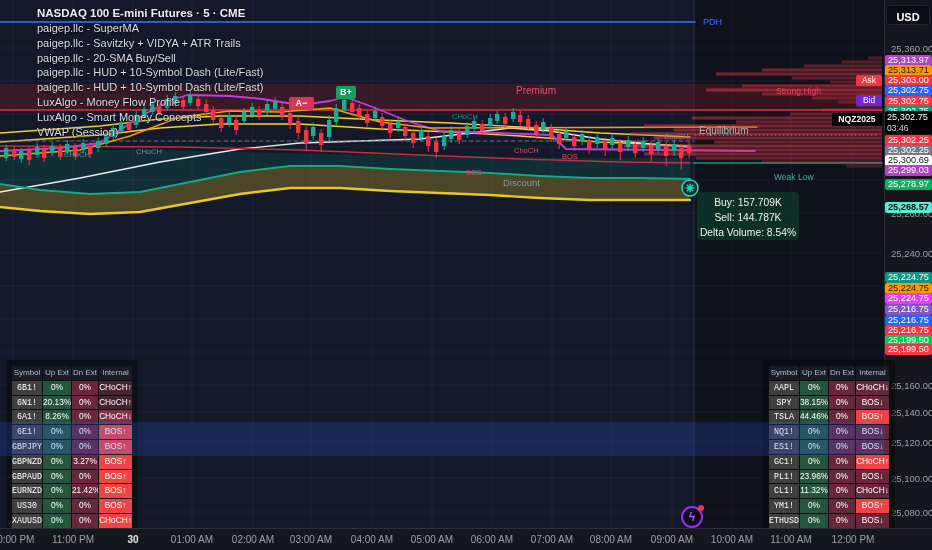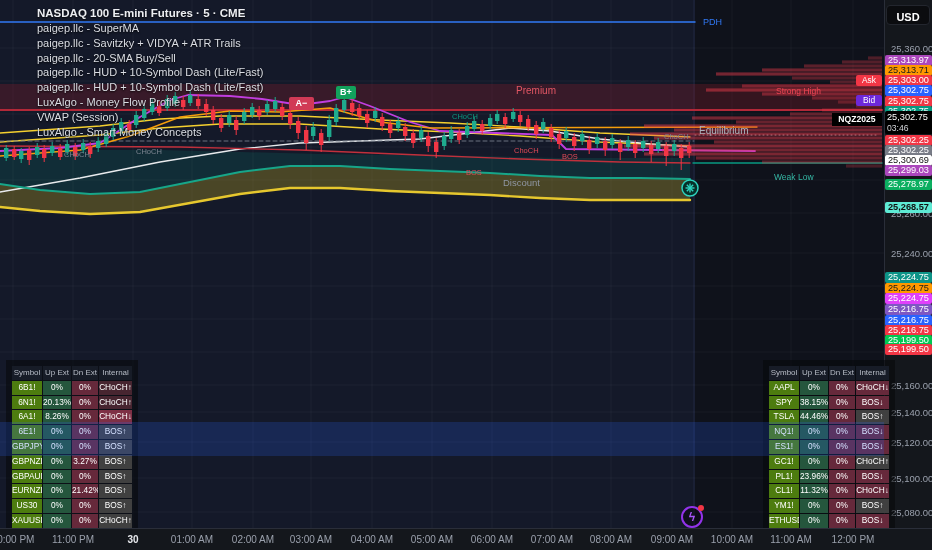--- a/index.html
+++ b/index.html
@@ -34,23 +34,23 @@
   
   #usd-btn{position:absolute;left:886px;top:5px;width:44px;height:20px;background:#0b0c0f;
            border:1px solid #23262e;border-radius:4px;color:#fff;font-size:11px;font-weight:bold;
            text-align:center;line-height:20px;z-index:8;}
   
   .smc-table{position:absolute;top:360px;display:grid;grid-template-columns:30px 28px 26px 33px;
              gap:1px;grid-auto-rows:13.8px;background:rgba(5,7,10,.55);padding:6px;z-index:4;}
   #left-table{left:6px;} #right-table{left:763px;}
   .cell{font-size:8.3px;line-height:13.8px;text-align:center;color:#fff;white-space:nowrap;overflow:hidden;}
   .hcell{background:#171c27;color:#b7bcc6;font-size:8px;}
-  .c-sym{background:#4d7c0f;}
+  .c-sym{background:#404040;font-family:Liberation Mono, monospace;}
   .c-up{background:#25563d;} .c-dn{background:#66293b;}
-  .c-g{background:#404040;} .c-r{background:#66293b;} .c-r2{background:#472530;} .c-rb{background:#7e3045;}
+  .c-g{background:#ef4444;} .c-r{background:#66293b;} .c-r2{background:#472530;} .c-rb{background:#7e3045;}
   
   #blue-band{position:absolute;left:0;top:422px;width:884px;height:34px;
              background:rgba(41,98,255,.20);z-index:5;pointer-events:none;}
   
   #delta-tooltip{position:absolute;left:697px;top:192px;width:102px;height:48px;
                  background:rgba(14,49,39,.95);border-radius:4px;z-index:6;color:#eef2f0;
                  font-size:10.3px;text-align:center;padding-top:3px;box-sizing:border-box;}
   #delta-tooltip div{line-height:15px;white-space:nowrap;}
   
   #fab{position:absolute;left:681px;top:506px;width:22px;height:22px;border:2px solid #9333ea;
@@ -352,22 +352,22 @@
 
   <div id="legend">
     <div class="lg-title">NASDAQ 100 E-mini Futures · 5 · CME</div>
     <div id="legend-items">
         <div class="lg-item">paigep.llc - SuperMA</div>
         <div class="lg-item">paigep.llc - Savitzky + VIDYA + ATR Trails</div>
         <div class="lg-item">paigep.llc - 20-SMA Buy/Sell</div>
         <div class="lg-item">paigep.llc - HUD + 10-Symbol Dash (Lite/Fast)</div>
         <div class="lg-item">paigep.llc - HUD + 10-Symbol Dash (Lite/Fast)</div>
         <div class="lg-item">LuxAlgo - Money Flow Profile</div>
+        <div class="lg-item">LuxAlgo - Smart Money Concepts</div>
         <div class="lg-item">VWAP (Session)</div>
-        <div class="lg-item">LuxAlgo - Smart Money Concepts</div>
       </div>
   </div>
 
   <div id="price-axis">
       <div class="ptick" style="top: 43px;">25,360.00</div>
       <div class="ptick" style="top: 208px;">25,260.00</div>
       <div class="ptick" style="top: 248px;">25,240.00</div>
       <div class="ptick" style="top: 380px;">25,160.00</div>
       <div class="ptick" style="top: 407px;">25,140.00</div>
       <div class="ptick" style="top: 437px;">25,120.00</div>
@@ -395,20 +395,25 @@
   <button id="usd-btn">USD</button>
 
   <div id="last-pill">NQZ2025</div>
   <div id="last-axis-box">
     <div class="lp">25,302.75</div>
     <div class="cd">03:46</div>
   </div>
 
   <div id="blue-band"></div>
 
+  <div id="delta-tooltip">
+    <div>Buy: 157.709K</div>
+    <div>Sell: 144.787K</div>
+    <div>Delta Volume: 8.54%</div>
+  </div>
 
   <div id="left-table" class="smc-table">
       <div class="cell hcell">Symbol</div>
       <div class="cell hcell">Up Ext</div>
       <div class="cell hcell">Dn Ext</div>
       <div class="cell hcell">Internal</div>
       <div class="cell c-sym">6B1!</div>
       <div class="cell c-up">0%</div>
       <div class="cell c-dn">0%</div>
       <div class="cell c-r2">CHoCH↑</div>

